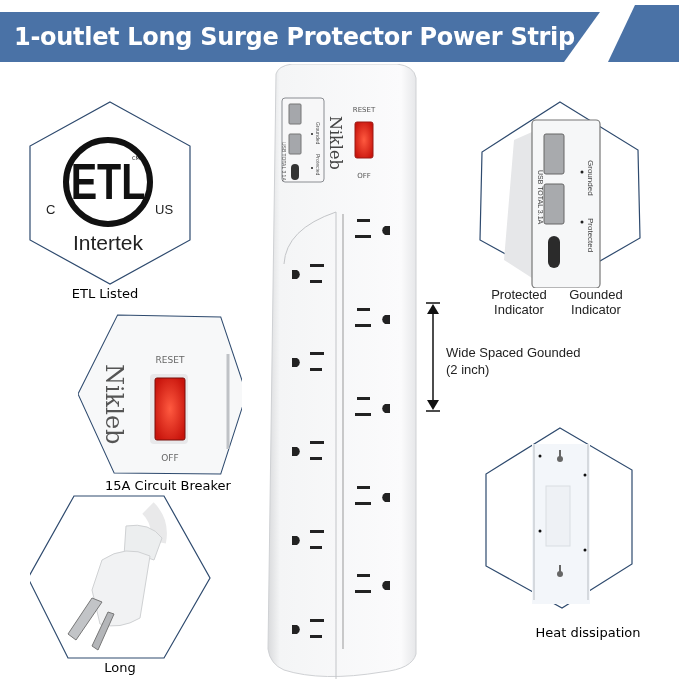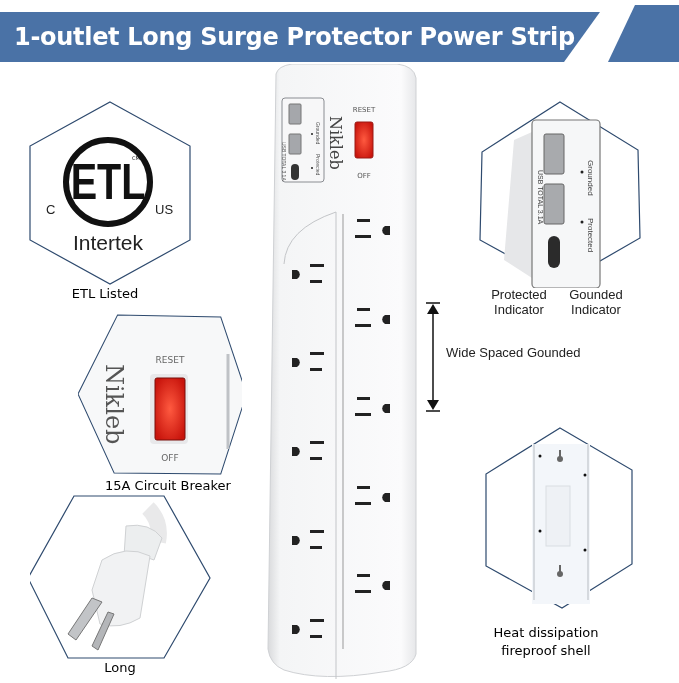--- a/index.html
+++ b/index.html
@@ -177,35 +177,35 @@
   <svg width="18" height="110" viewBox="0 0 18 110">
     <line x1="2" y1="1" x2="16" y2="1" stroke="#111" stroke-width="1.5"></line>
     <line x1="2" y1="109" x2="16" y2="109" stroke="#111" stroke-width="1.5"></line>
     <line x1="9" y1="4" x2="9" y2="106" stroke="#111" stroke-width="1.5"></line>
     <polygon points="3,12 15,12 9,2" fill="#111"></polygon>
     <polygon points="3,98 15,98 9,108" fill="#111"></polygon>
   </svg>
 </div>
 <div class="abs lbl" style="left:446px;top:344px;font-size:13px;line-height:17px;">
   <div>Wide Spaced Gounded</div>
+  <div>(2 inch)</div>
 </div>
 
 <div class="abs" style="left:480px;top:424px;width:160px;height:186px;">
   <svg width="160" height="186" viewBox="0 0 160 186">
     <polygon points="80,4 152,46 152,140 82,184 6,142 6,50" fill="#fff" stroke="#2e4a6e" stroke-width="1.2"></polygon>
     <rect x="52" y="20" width="58" height="160" fill="#f3f6fa"></rect>
     <line x1="54" y1="20" x2="54" y2="176" stroke="#d5d9de" stroke-width="2"></line>
     <line x1="108" y1="20" x2="108" y2="176" stroke="#d5d9de" stroke-width="2"></line>
     <rect x="66" y="62" width="24" height="60" fill="#eef1f5" stroke="#d9dde2"></rect>
     <circle cx="80" cy="35" r="3" fill="#666"></circle>
       <rect x="79" y="26" width="2" height="8" fill="#666"></rect>
     <circle cx="80" cy="150" r="3" fill="#666"></circle>
       <rect x="79" y="141" width="2" height="8" fill="#666"></rect>
     <circle cx="60" cy="32" r="1.5" fill="#111"></circle>
       <circle cx="105" cy="51" r="1.5" fill="#111"></circle>
     <circle cx="60" cy="107" r="1.5" fill="#111"></circle>
       <circle cx="105" cy="126" r="1.5" fill="#111"></circle>
   </svg>
 </div>
-<div class="abs cap" style="left:476px;top:624px;width:140px;line-height:18px;">
+<div class="abs cap" style="left:518px;top:624px;width:140px;line-height:18px;">
   <div>Heat dissipation</div>
-  <div>fireproof shell</div>
 </div>
 
 </body></html>

